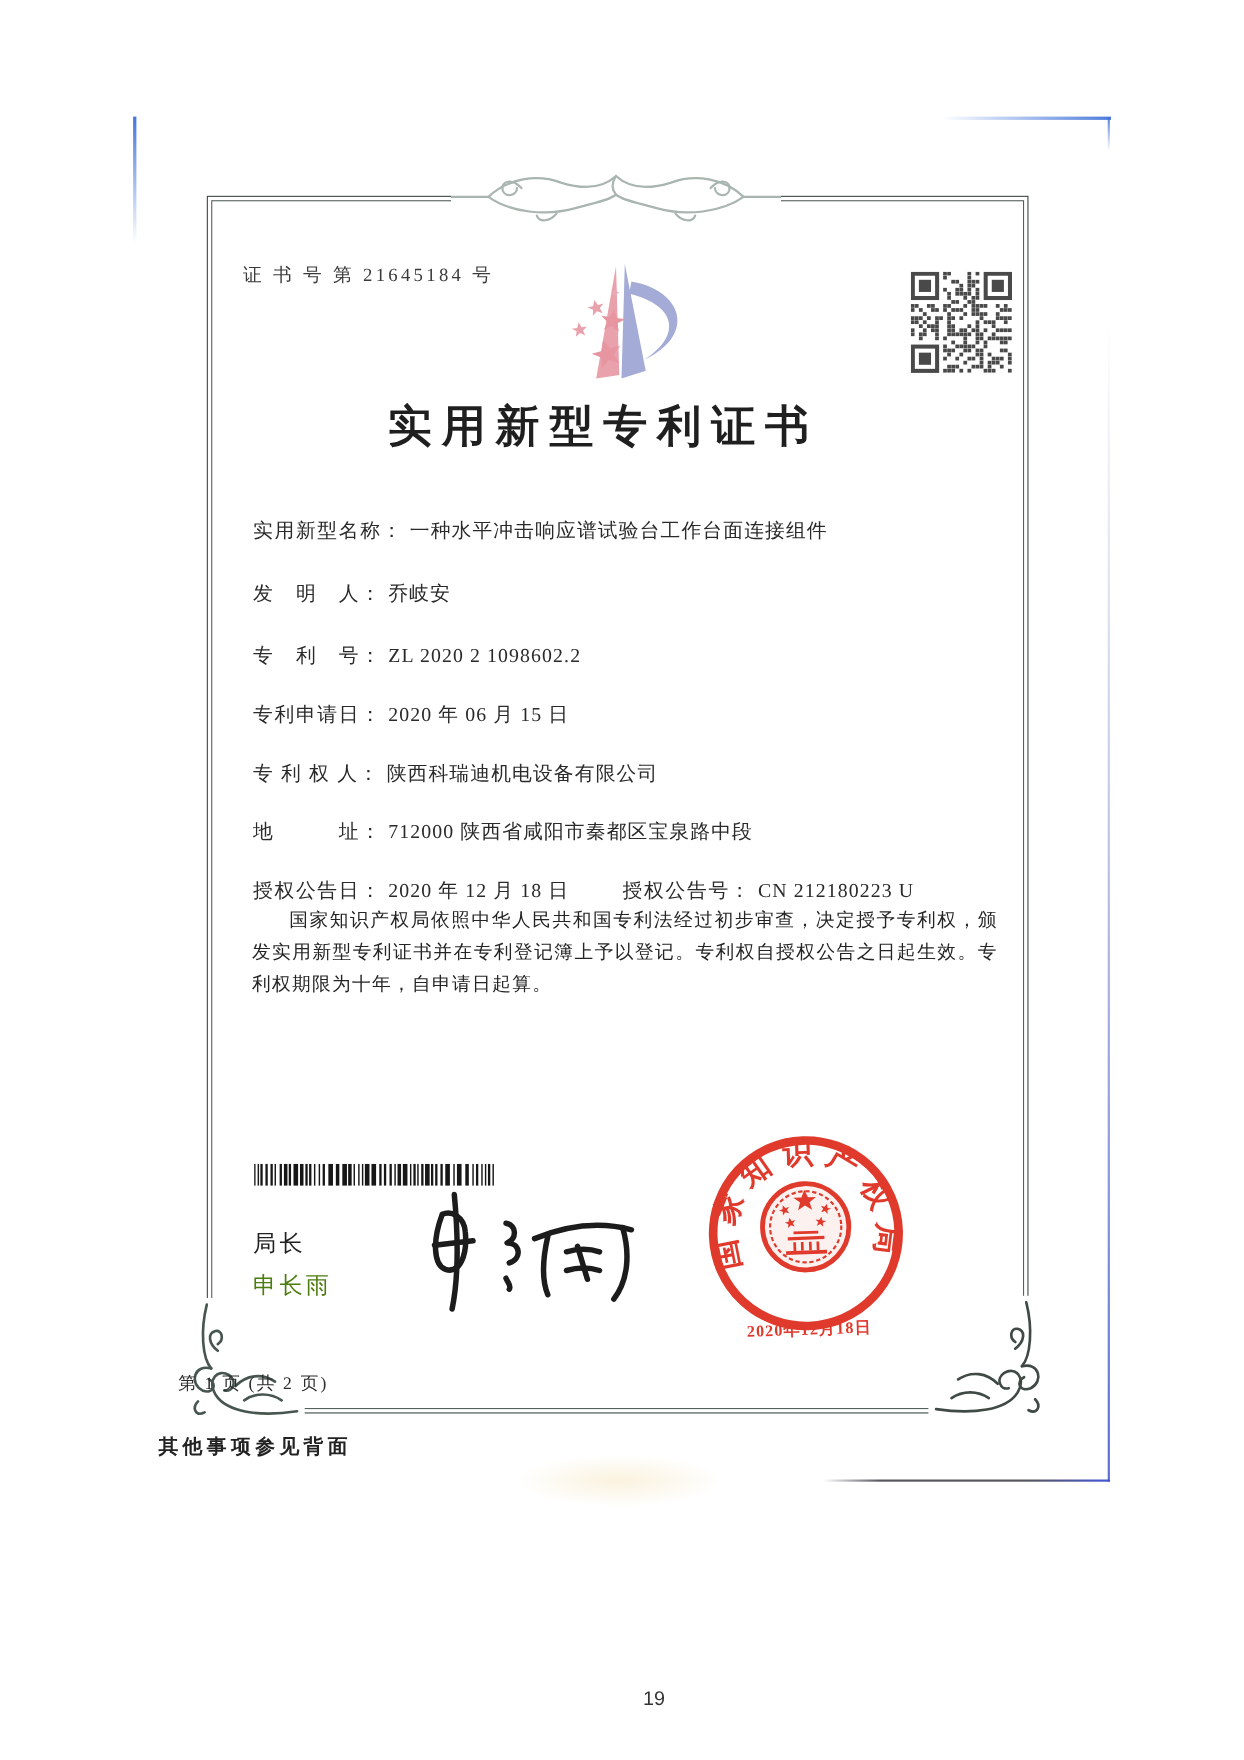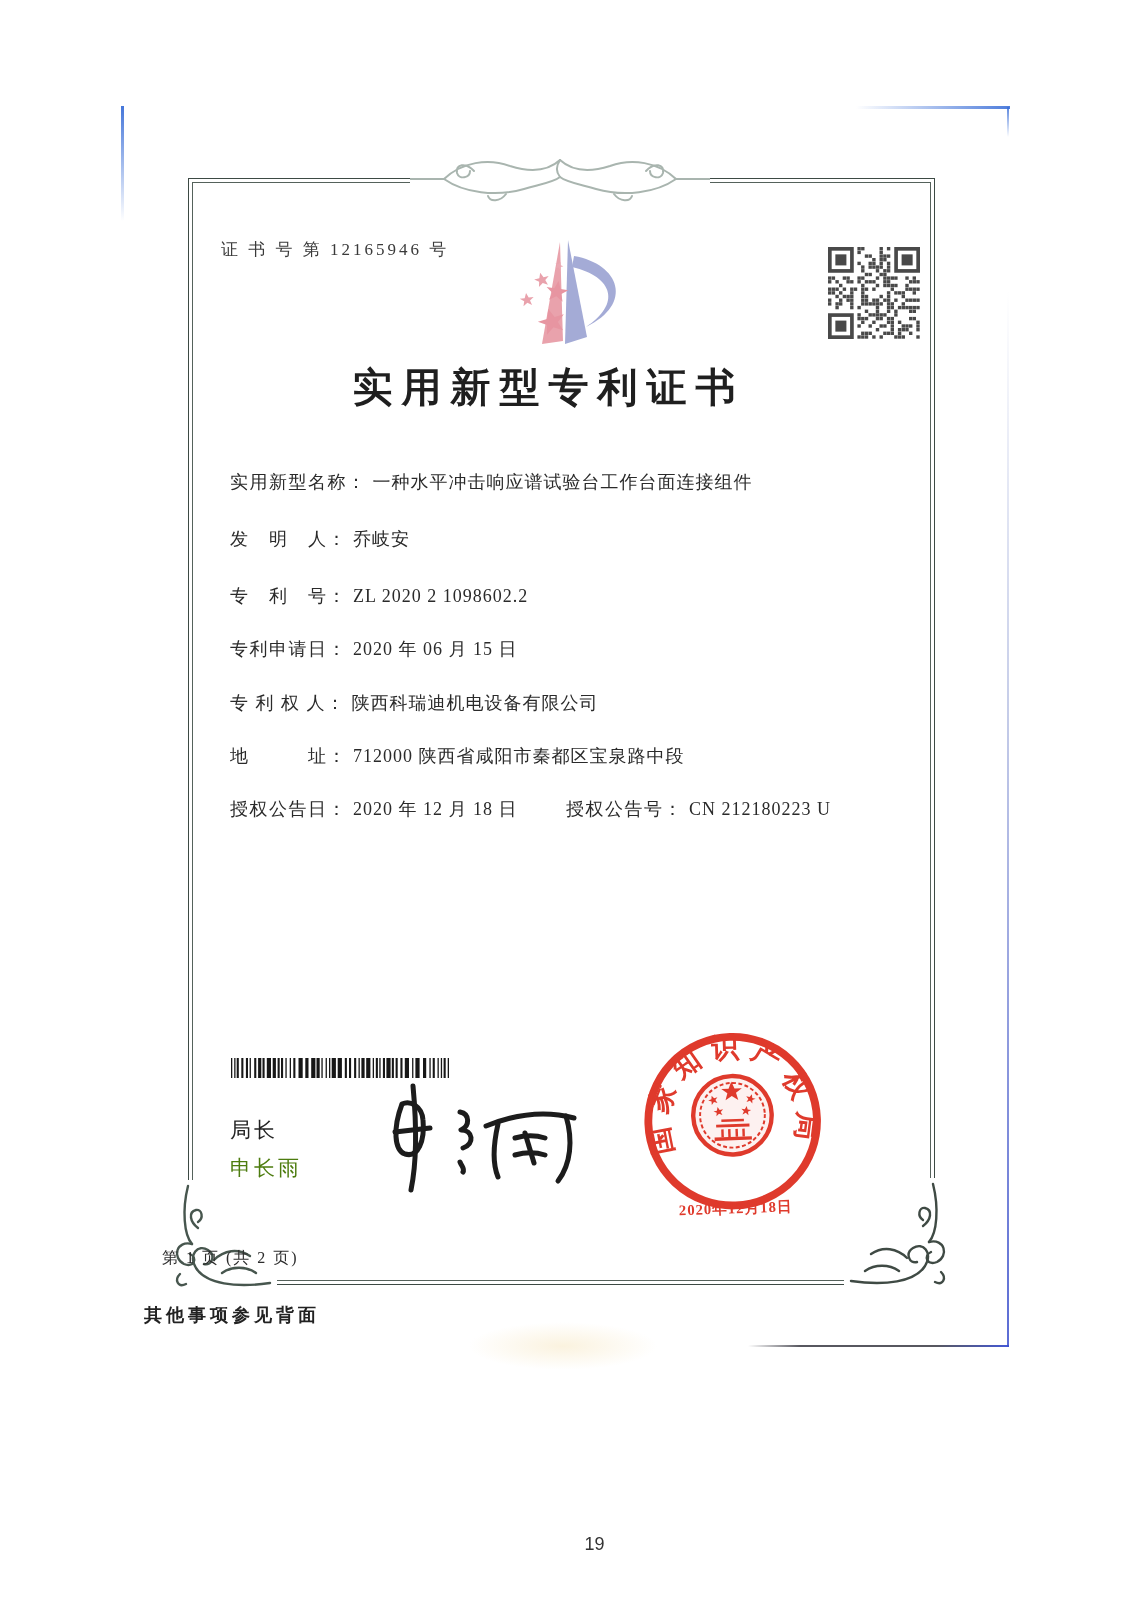--- a/index.html
+++ b/index.html
@@ -108,21 +108,21 @@
       <path d="M30,64 C14,60 10,78 22,84 C32,88 36,78 28,74"></path>
       <path d="M108,103 C74,108 44,104 34,88 C26,74 36,64 46,70 C54,75 50,86 42,84"></path>
       <path d="M52,80 C62,70 76,68 88,76"></path>
       <path d="M60,93 C70,86 84,86 94,93"></path>
       <path d="M36,48 C28,42 26,32 34,30 C40,29 42,38 36,42"></path>
       <path d="M18,94 C12,100 16,108 24,104"></path>
     </g>
   </svg>
 </div>
 
-<div id="cert-no" class="abs z3">证 书 号 第 12165946 号</div>
+<div id="cert-no" class="abs z3">证 书 号 第 21645184 号</div>
 
 <div class="abs z3" style="left:486px;top:226px;">
   <svg width="170" height="135" viewBox="0 0 170 135">
     <defs>
       <path id="star5" d="M0,-10 L2.9,-3.1 10,-3.1 4.2,1.2 6.2,8.1 0,4 -6.2,8.1 -4.2,1.2 -10,-3.1 -2.9,-3.1 Z"></path>
     </defs>
     <polygon points="74,16 56,118 77,115" fill="#e9a2ac"></polygon>
     <polygon points="82,14 79,118 101,111" fill="#a4abd6"></polygon>
     <path d="M88,30 C134,38 148,78 100,101 C135,78 128,51 86,41 Z" fill="#a4abd6"></path>
     <use href="#star5" transform="translate(73,40) scale(0.42) rotate(20)" fill="#eaa8b2"></use>
@@ -368,20 +368,21 @@
   <span class="flabel">地　　　址：</span><span class="fvalue">712000 陕西省咸阳市秦都区宝泉路中段</span>
 </div>
 <div class="abs z3 field" style="top:797px">
   <span class="flabel">授权公告日：</span><span class="fvalue">2020 年 12 月 18 日</span>
   <span id="grant-no">
     <span class="flabel">授权公告号：</span><span class="fvalue">CN 212180223 U</span>
   </span>
 </div>
 
 <div id="body-text" class="abs z3">
+  <p>国家知识产权局依照中华人民共和国专利法经过初步审查，决定授予专利权，颁发实用新型专利证书并在专利登记簿上予以登记。专利权自授权公告之日起生效。专利权期限为十年，自申请日起算。</p>
 </div>
 
 <div id="barcode" class="abs">
   <svg id="barcode-svg" width="224" height="20" viewBox="0 0 224 20">
       <rect x="0.0" y="0" width="1.3" height="20" fill="#171717"></rect>
       <rect x="3.2" y="0" width="1.3" height="20" fill="#171717"></rect>
       <rect x="5.7" y="0" width="2.1" height="20" fill="#171717"></rect>
       <rect x="10.3" y="0" width="2.1" height="20" fill="#171717"></rect>
       <rect x="14.9" y="0" width="2.1" height="20" fill="#171717"></rect>
       <rect x="18.6" y="0" width="1.3" height="20" fill="#171717"></rect>

